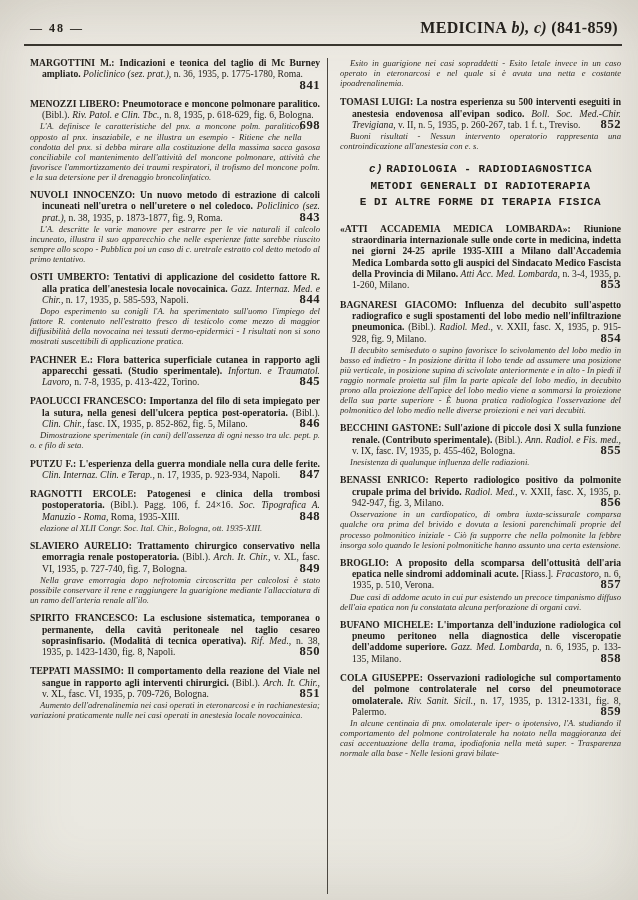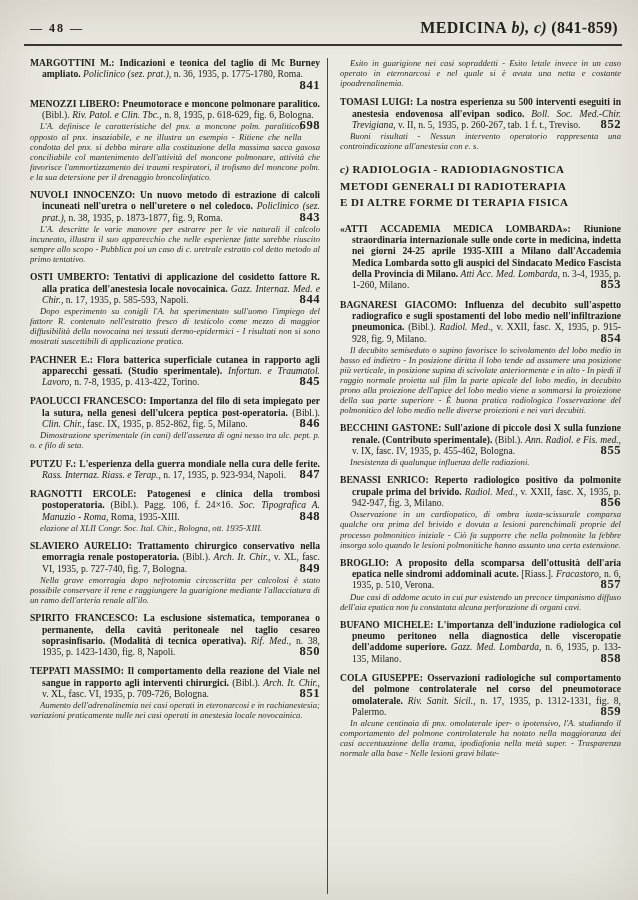--- a/index.html
+++ b/index.html
@@ -48,23 +48,24 @@
   }
   .note {
     margin:1px 0 0 0; text-indent:10px;
     font-size:8.7px; line-height:10.1px; text-align:justify;
     color:#2f2c26;
     font-style:italic;
   }
   .intro-note { margin-bottom:8px; }
 
   .section-heading {
-    font-weight:bold;
+    text-align:center; font-weight:bold;
     font-size:11px; line-height:16.5px; letter-spacing:0.5px;
     margin:10px 0 12px 0;
+    font-family:Liberation Mono, monospace;
   }
   .section-heading .kicker { font-style:italic; margin-right:3px; }
 </style>
 </head>
 <body>
 
 <div class="paper"></div>
 
 <div class="pagenum">— 48 —</div>
 
@@ -91,21 +92,21 @@
         <p class="note">Dopo esperimento su conigli l'A. ha sperimentato sull'uomo l'impiego del fattore R. contenuto nell'estratto fresco di testicolo come mezzo di maggior diffusibilità della novocaina nei tessuti dermo-epidermici - I risultati non si sono mostrati suscettibili di applicazione pratica.</p>
       </div>
       <div class="entry">
         <p class="cite"><span class="head">PACHNER E.: Flora batterica superficiale cutanea in rapporto agli apparecchi gessati. (Studio sperimentale).</span> <span class="src">Infortun. e Traumatol. Lavoro,</span> <span>n. 7-8, 1935, p. 413-422, Torino.</span><span class="num">845</span></p>
       </div>
       <div class="entry">
         <p class="cite"><span class="head">PAOLUCCI FRANCESCO: Importanza del filo di seta impiegato per la sutura, nella genesi dell'ulcera peptica post-operatoria.</span> <span>(Bibl.).</span> <span class="src">Clin. Chir.,</span> <span>fasc. IX, 1935, p. 852-862, fig. 5, Milano.</span><span class="num">846</span></p>
         <p class="note">Dimostrazione sperimentale (in cani) dell'assenza di ogni nesso tra ulc. pept. p. o. e filo di seta.</p>
       </div>
       <div class="entry">
-        <p class="cite"><span class="head">PUTZU F.: L'esperienza della guerra mondiale nella cura delle ferite.</span> <span class="src">Rass. Internaz. Riass. e Terap.,</span> <span>n. 17, 1935, p. 923-934, Napoli.</span><span class="num">847</span></p>
+        <p class="cite"><span class="head">PUTZU F.: L'esperienza della guerra mondiale nella cura delle ferite.</span> <span class="src">Clin. Internaz. Clin. e Terap.,</span> <span>n. 17, 1935, p. 923-934, Napoli.</span><span class="num">847</span></p>
       </div>
       <div class="entry">
         <p class="cite"><span class="head">RAGNOTTI ERCOLE: Patogenesi e clinica della trombosi postoperatoria.</span> <span>(Bibl.). Pagg. 106, f. 24×16.</span> <span class="src">Soc. Tipografica A. Manuzio - Roma,</span> <span>Roma, 1935-XIII.</span><span class="num">848</span></p>
         <p class="note">elazione al XLII Congr. Soc. Ital. Chir., Bologna, ott. 1935-XIII.</p>
       </div>
       <div class="entry">
         <p class="cite"><span class="head">SLAVIERO AURELIO: Trattamento chirurgico conservativo nella emorragia renale postoperatoria.</span> <span>(Bibl.).</span> <span class="src">Arch. It. Chir.,</span> <span>v. XL, fasc. VI, 1935, p. 727-740, fig. 7, Bologna.</span><span class="num">849</span></p>
         <p class="note">Nella grave emorragia dopo nefrotomia circoscritta per calcolosi è stato possibile conservare il rene e raggiungere la guarigione mediante l'allacciatura di un ramo dell'arteria renale all'ilo.</p>
       </div>
       <div class="entry">

